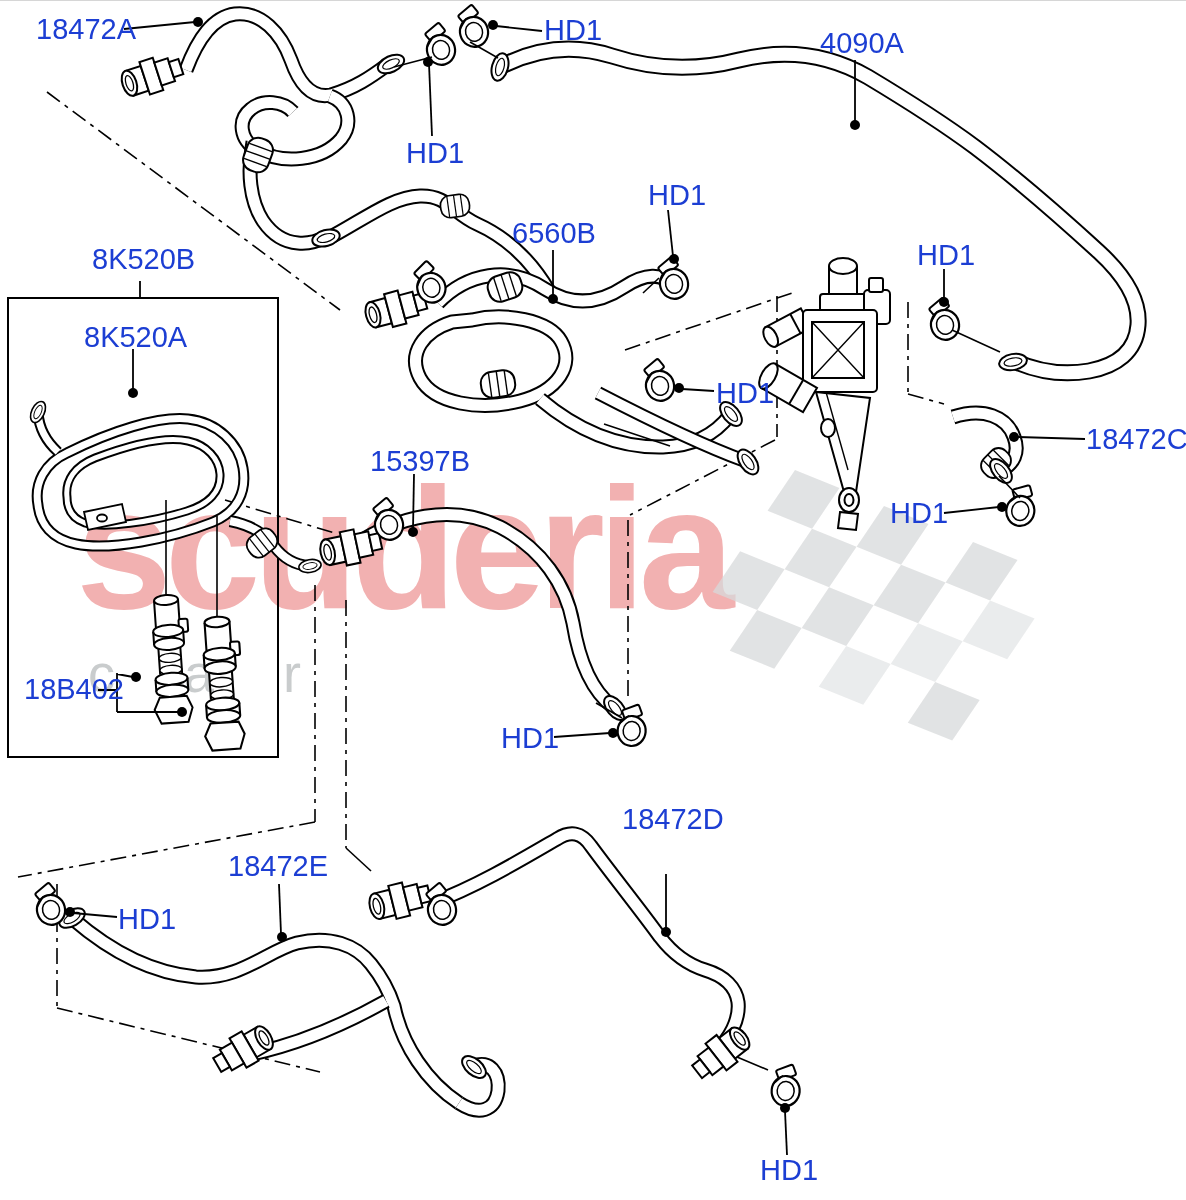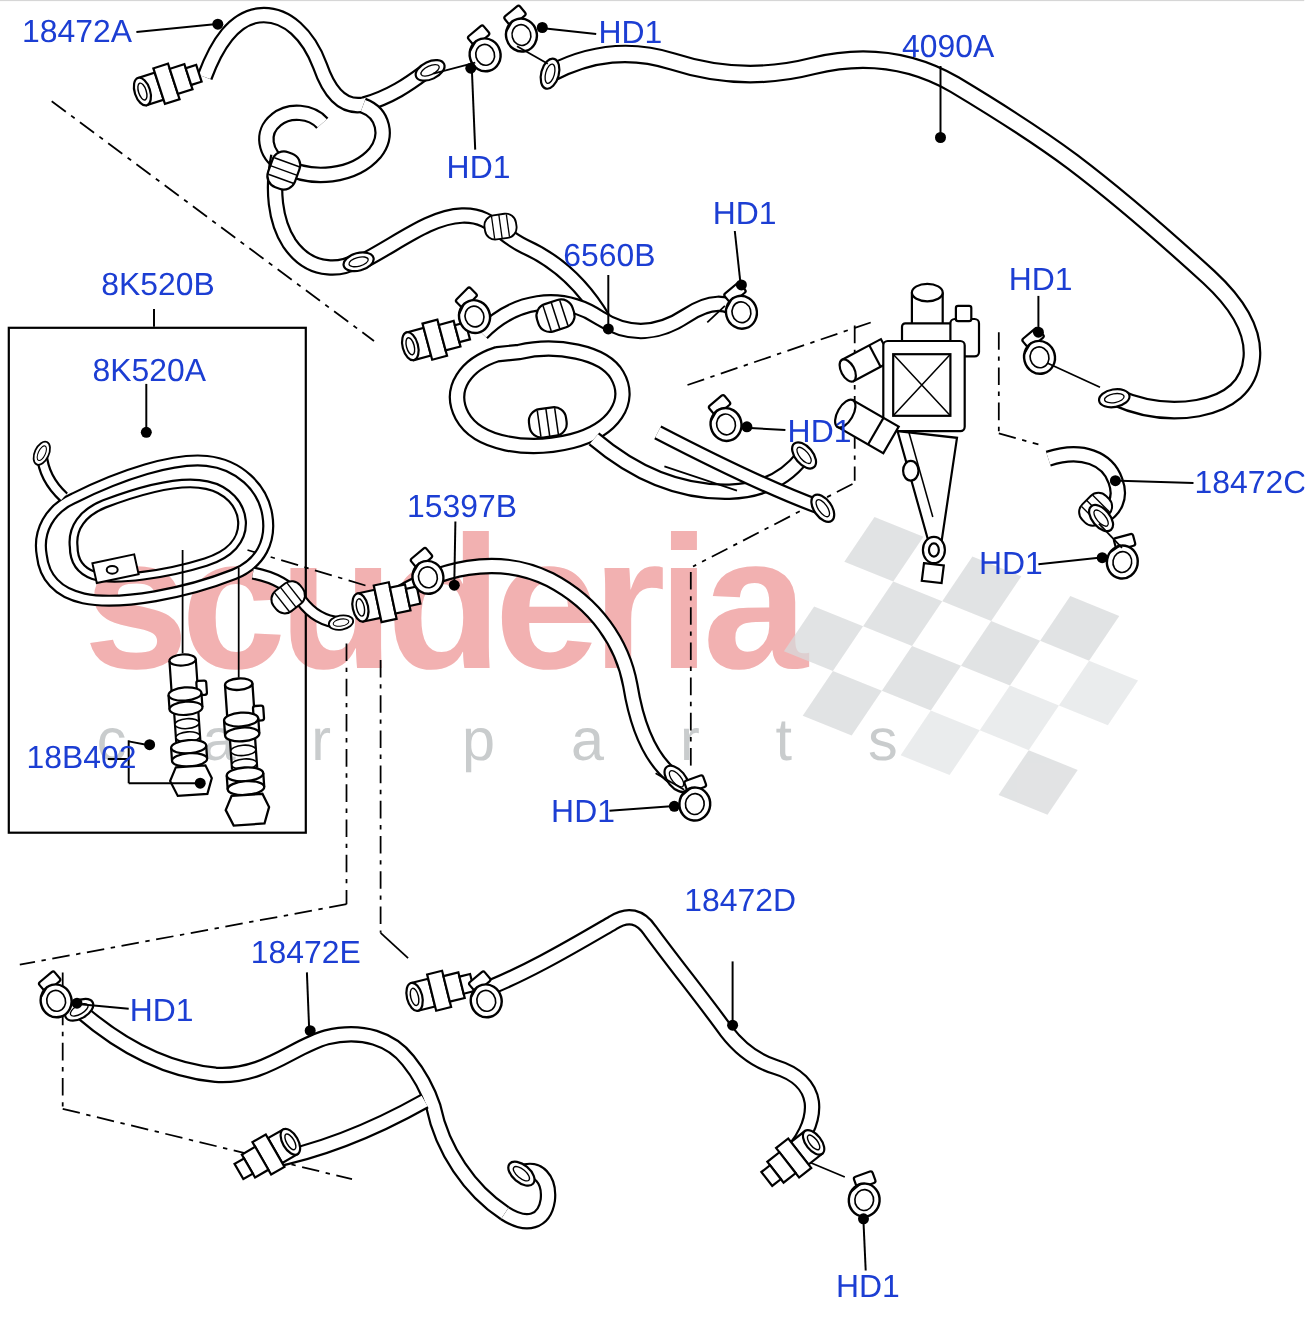--- a/index.html
+++ b/index.html
@@ -22,21 +22,20 @@
   .topline{position:absolute;left:0;top:0;width:100%;height:1px;background:#d6d6d6;}
 </style>
 </head>
 <body>
 
 <div id="stage">
   <div class="topline"></div>
 
   <div class="wm-brand">scuderia</div>
   <div class="wm-word wm-left">c a r</div>
-  <div class="wm-word wm-right">p a r t s</div>
 
   <svg width="1186" height="1200" viewBox="0 0 1186 1200">
     <defs>
       <g id="clampsym">
         <rect x="-4" y="-19" width="18" height="11" rx="2" fill="#fff" stroke="#000" stroke-width="2" transform="rotate(-25)"></rect>
         <ellipse cx="0" cy="4" rx="14" ry="15" fill="#fff" stroke="#000" stroke-width="2.2"></ellipse>
         <ellipse cx="0" cy="4" rx="8.5" ry="9.5" fill="none" stroke="#000" stroke-width="1.5"></ellipse>
         <line x1="-13" y1="-2" x2="-4" y2="-11" stroke="#000" stroke-width="1.5"></line>
       </g>
       <g id="qcsym" fill="#fff" stroke="#000" stroke-width="2">
@@ -278,21 +277,21 @@
       <circle class="dot" cx="136" cy="677" r="5"></circle>
         <circle class="dot" cx="182" cy="712" r="5"></circle>
       <circle class="dot" cx="613" cy="733" r="5"></circle>
         <circle class="dot" cx="282" cy="937" r="5"></circle>
       <circle class="dot" cx="666" cy="932" r="5"></circle>
         <circle class="dot" cx="70" cy="912" r="5"></circle>
       <circle class="dot" cx="785" cy="1108" r="5"></circle>
     </g>
   </svg>
 
-  <div class="lbl" style="left:20px;top:14px">18472A</div>
+  <div class="lbl" style="left:36px;top:14px">18472A</div>
   <div class="lbl" style="left:544px;top:15px">HD1</div>
   <div class="lbl" style="left:820px;top:28px">4090A</div>
   <div class="lbl" style="left:406px;top:138px">HD1</div>
   <div class="lbl" style="left:512px;top:218px">6560B</div>
   <div class="lbl" style="left:648px;top:180px">HD1</div>
   <div class="lbl" style="left:92px;top:244px">8K520B</div>
   <div class="lbl" style="left:917px;top:240px">HD1</div>
   <div class="lbl" style="left:84px;top:322px">8K520A</div>
   <div class="lbl" style="left:716px;top:378px">HD1</div>
   <div class="lbl" style="left:1086px;top:424px">18472C</div>

